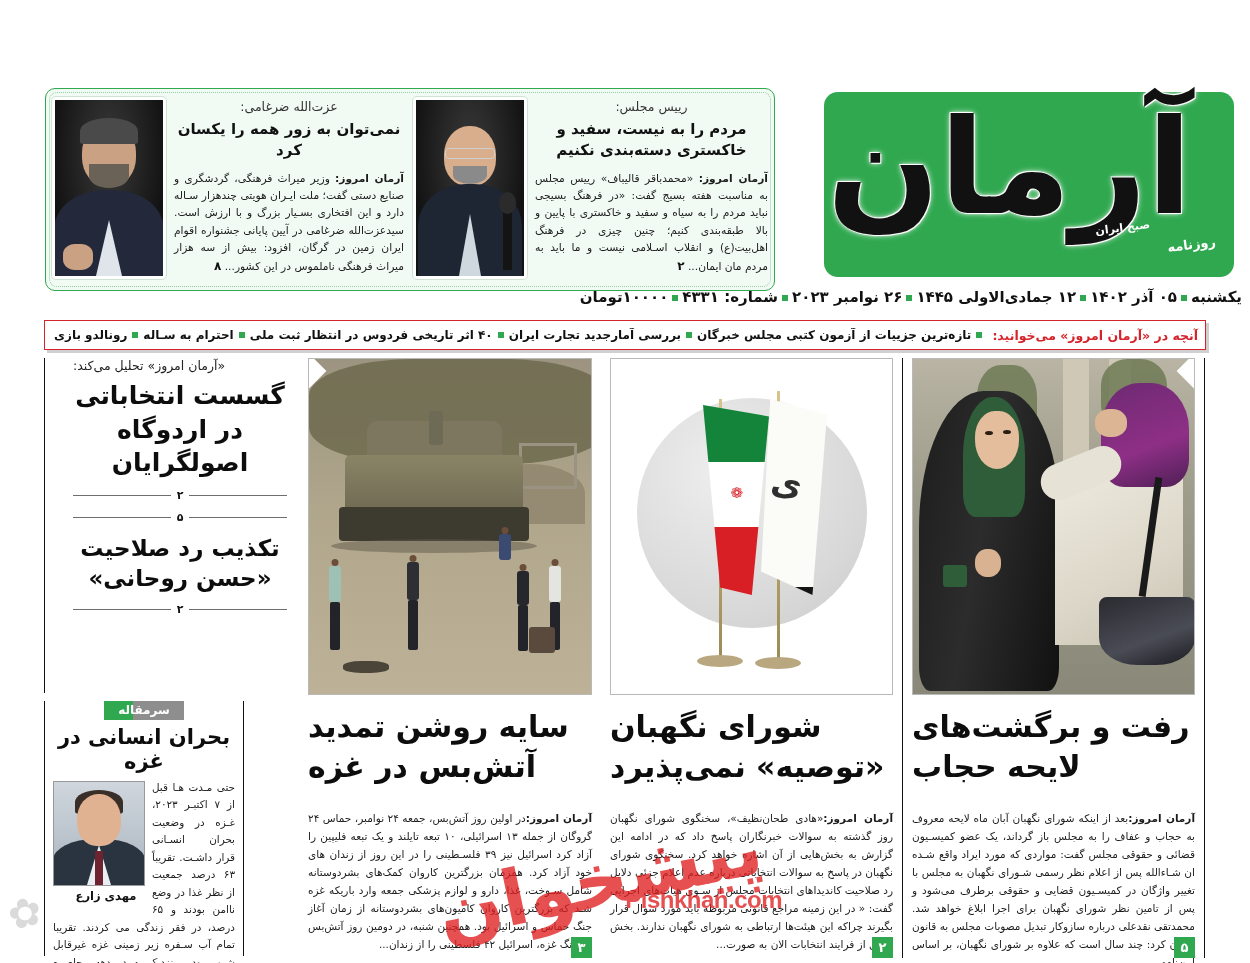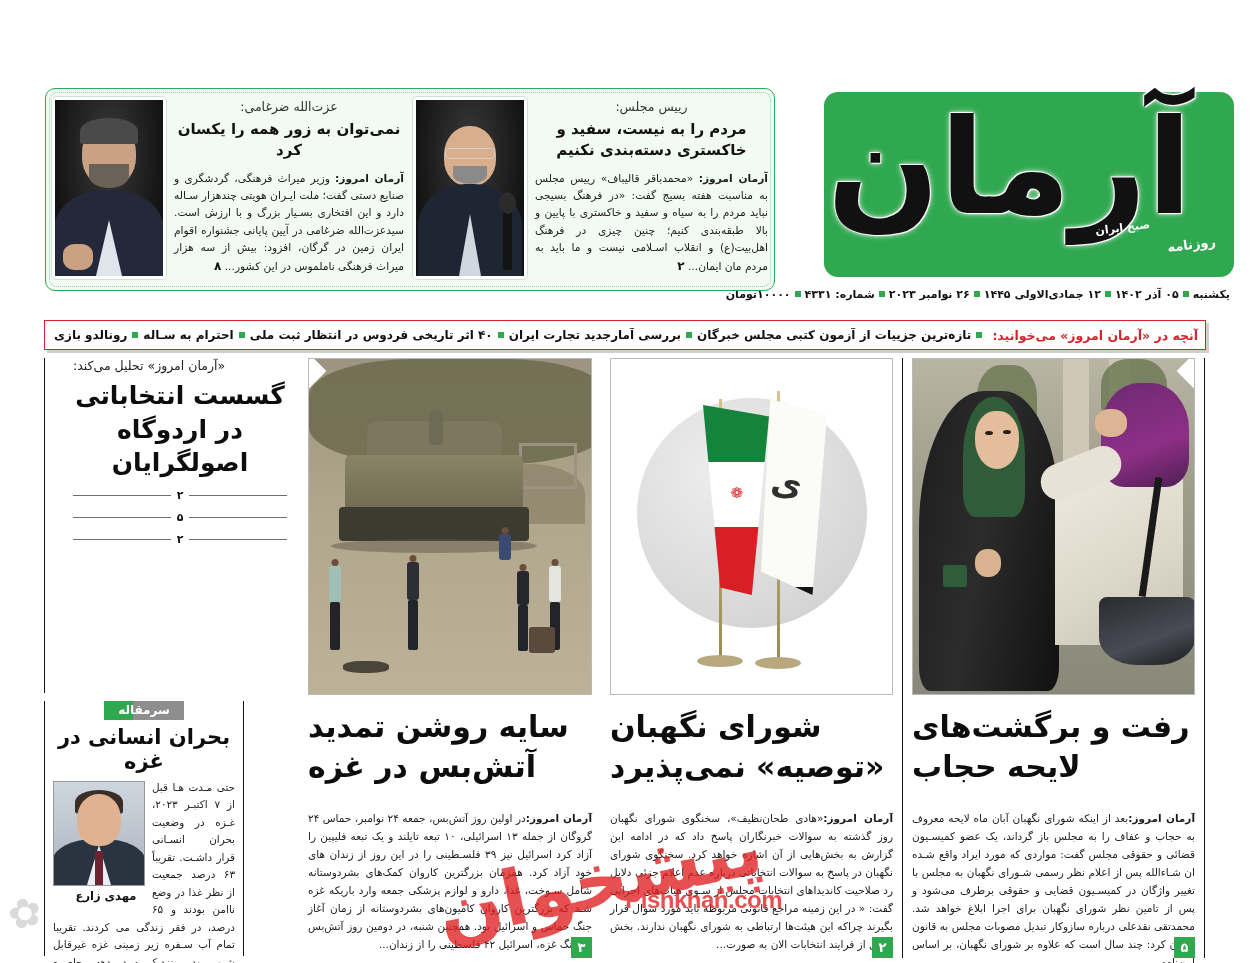--- a/index.html
+++ b/index.html
@@ -46,23 +46,23 @@
     white-space: nowrap;
   }
   .mast-sub2 {
     position: absolute; right: 92px; top: 176px;
     color: #ffffff; font-size: 11px; font-weight: bold;
     transform: rotate(-7deg); transform-origin: right center;
     white-space: nowrap;
   }
 
   .dateline {
-    position: absolute; right: 20px; top: 288px; width: 478px;
+    position: absolute; right: 8px; top: 288px; width: 478px;
     text-align: left; direction: rtl;
-    font-size: 11px; font-weight: bold; color: #111;
+    font-size: 15px; font-weight: bold; color: #111;
     white-space: nowrap;
   }
   .dateline .sq {
     display: inline-block; width: 6px; height: 6px;
     background: #2fa84f; margin: 0 4px; vertical-align: 1px;
   }
 
   
   .teaser-frame {
     position: absolute; left: 45px; top: 88px;
@@ -399,20 +399,23 @@
     <div class="rail-inner">
       <div class="rail-kicker">«آرمان امروز» تحلیل می‌کند:</div>
 
       <div class="rail-item">
         <div class="rail-title">گسست انتخاباتی در اردوگاه اصولگرایان</div>
       </div>
       <div class="rail-sep">۲</div>
 
       <div class="rail-sep">۵</div>
 
+      <div class="rail-item">
+        <div class="rail-title sm">تکذیب رد صلاحیت «حسن روحانی»</div>
+      </div>
       <div class="rail-sep">۲</div>
     </div>
   </div>
 
   <div class="editorial">
     <div class="edit-badge-row">
       <span class="edit-badge">سرمقاله</span>
     </div>
     <div class="edit-title">بحران انسانی در غزه</div>
     <div class="edit-photo">

